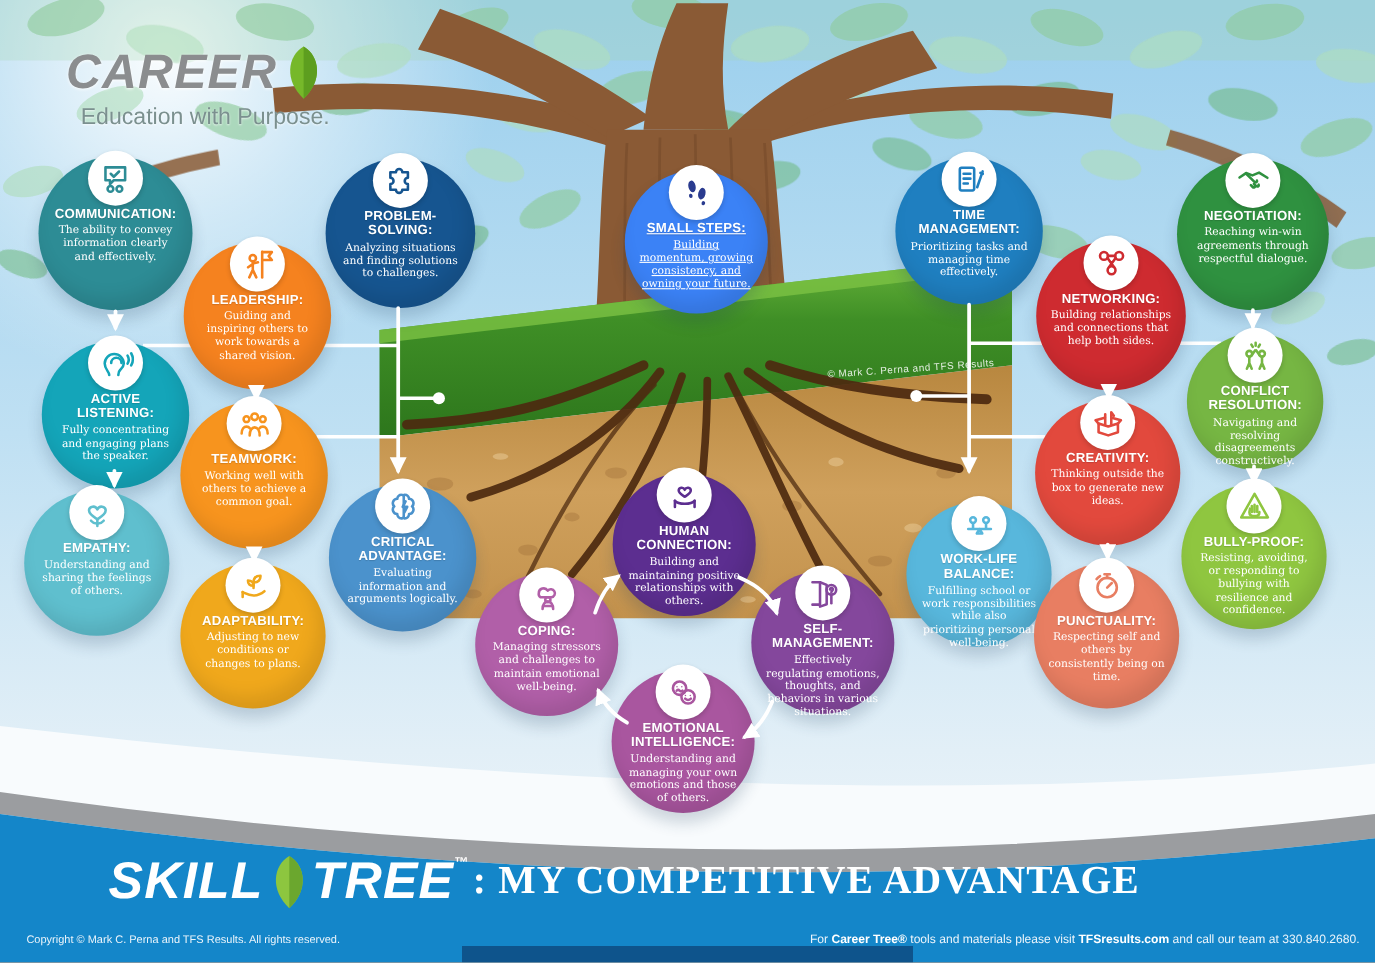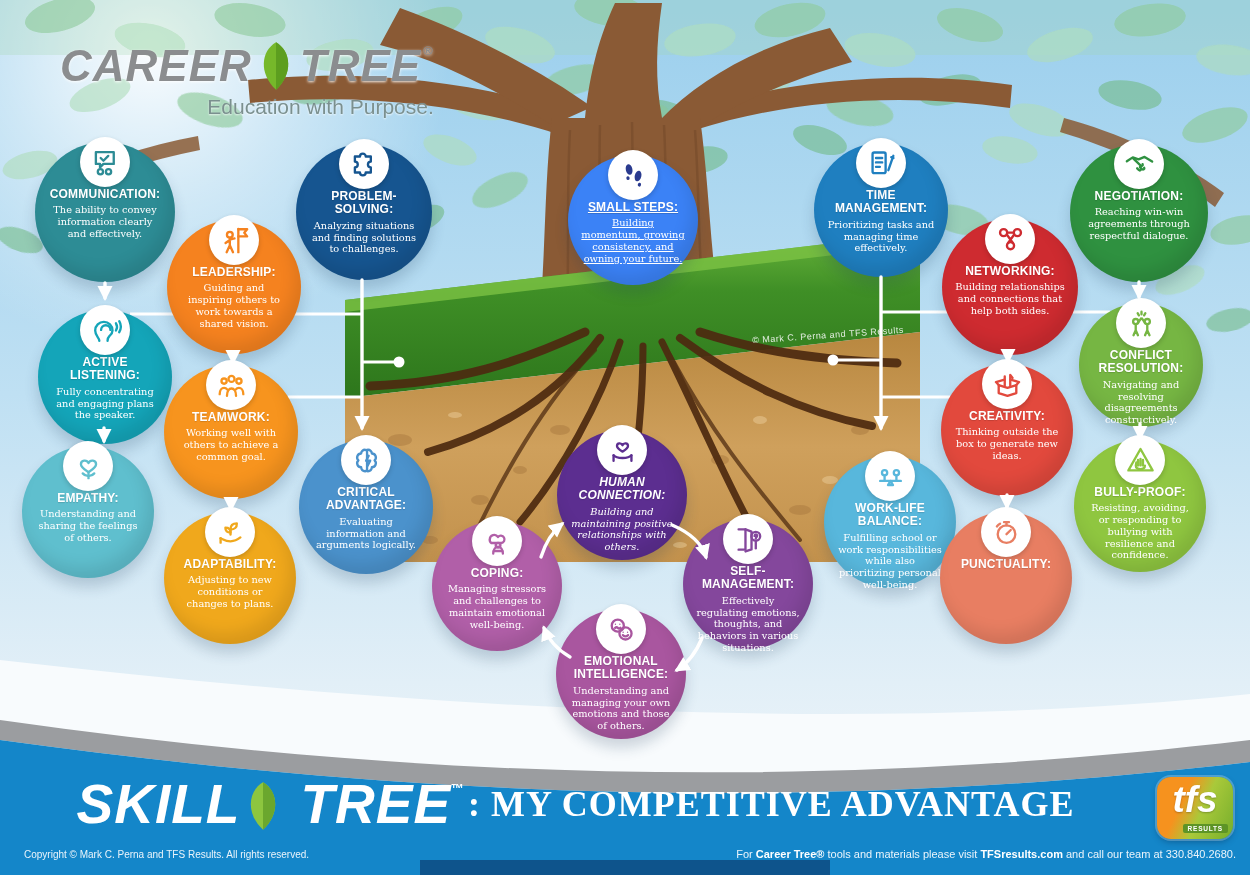--- a/index.html
+++ b/index.html
@@ -30,22 +30,22 @@
   .bubble .title{margin-top:46px;font-weight:700;font-size:12px;line-height:1.12;
       letter-spacing:.2px;padding:0 8px;text-shadow:0 1px 1px rgba(0,0,0,.15);}
   .bubble .desc{font-family:"DejaVu Serif",serif;font-size:9.8px;line-height:1.2;
       margin-top:3px;padding:0 13px;}
   
   svg.lines{position:absolute;left:0;top:0;z-index:8;}
   svg.arrows{position:absolute;left:0;top:0;z-index:14;pointer-events:none;}
   
   .banner-title{position:absolute;left:0;top:772px;width:1135px;z-index:30;
       display:flex;align-items:center;justify-content:center;color:#fff;}
-  .bt-skilltree{font-weight:700;font-style:italic;font-size:55px;letter-spacing:1px;
-      font-family:"Liberation Sans",sans-serif;margin-left:16px;}
+  .bt-skilltree{font-weight:700;font-style:italic;font-size:47px;letter-spacing:1px;
+      font-family:"Liberation Sans",sans-serif;}
   .bt-leaf{margin:0 1px 0 3px;transform:translateY(2px);}
   .bt-tm{font-size:13px;vertical-align:top;position:relative;top:-16px;font-style:normal;font-weight:700;}
   .bt-rest{font-family:Liberation Serif, serif;font-weight:700;font-size:36px;letter-spacing:1px;margin-left:4px;}
   .copyright{position:absolute;left:24px;top:849px;z-index:30;color:#eaf4fb;font-size:10px;}
   .footer-right{position:absolute;right:14px;top:848px;z-index:30;color:#eaf4fb;font-size:11px;}
   .footer-right b{font-weight:700;color:#fff;}
   
   .tfs{position:absolute;left:1157px;top:777px;width:76px;height:62px;z-index:31;
       border-radius:14px;background:linear-gradient(115deg,#f6921e 0%,#f6921e 34%,#a9c93a 58%,#76ae2c 100%);
       box-shadow:0 0 0 2px rgba(255,255,255,.25), 0 3px 6px rgba(0,30,60,.35);}
@@ -218,21 +218,20 @@
     <circle cx="833" cy="360" r="5.5" fill="#ffffff"></circle>
   </svg>
 
   <div class="brand">
     <div class="brand-row">
       <span class="brand-word">CAREER</span>
       <svg class="brand-leaf" width="40" height="52" viewBox="0 0 32 40">
         <path d="M16 1 C28 8 30 26 16 39 C2 26 4 8 16 1 Z" fill="#76b82a"></path>
         <path d="M16 1 C28 8 30 26 16 39 Z" fill="#5d9e1f"></path>
       </svg>
-      <span class="brand-word"><span>TREE</span><span class="brand-reg">®</span></span>
     </div>
     <div class="brand-tagline">Education with Purpose.</div>
   </div>
 
   <div class="watermark">© Mark C. Perna and TFS Results</div>
 
   <div id="bubbles">
       <div class="bubble" style="left: 35px; top: 142px; height: 140px; width: 140px; background: rgb(45, 140, 149);">
       <div class="badge">
         <svg viewBox="0 0 24 24" fill="none" stroke="currentColor" stroke-width="1.7" stroke-linecap="round" stroke-linejoin="round" style="color: rgb(45, 140, 149);">
@@ -334,21 +333,21 @@
               <ellipse cx="8.8" cy="7.6" rx="2.4" ry="3.9" transform="rotate(-12 8.8 7.6)"></ellipse>
               <ellipse cx="8" cy="13.9" rx="1.2" ry="1.4" transform="rotate(-12 8 13.9)"></ellipse>
               <ellipse cx="15.3" cy="12.4" rx="2.4" ry="3.9" transform="rotate(14 15.3 12.4)"></ellipse>
               <ellipse cx="16.3" cy="18.7" rx="1.2" ry="1.4" transform="rotate(14 16.3 18.7)"></ellipse>
             </g>
           </svg>
       </div>
       <div class="title">SMALL STEPS:</div>
       <div class="desc">Building momentum, growing consistency, and owning your future.</div>
     </div>
-      <div class="bubble" style="left: 557px; top: 430px; height: 130px; width: 130px; background: rgb(92, 46, 144); font-style: italic;">
+      <div class="bubble" style="left: 557px; top: 430px; height: 130px; width: 130px; background: rgb(92, 46, 144);">
       <div class="badge">
         <svg viewBox="0 0 24 24" fill="none" stroke="currentColor" stroke-width="1.7" stroke-linecap="round" stroke-linejoin="round" style="color: rgb(92, 46, 144);">
             <path d="M12 8.2c-.9-2-4-1.7-4 .5 0 1.7 2.3 3 4 4.1 1.7-1.1 4-2.4 4-4.1 0-2.2-3.1-2.5-4-.5z"></path>
             <path d="M5.5 15.5c2.2 2.6 10.8 2.6 13 0"></path>
             <path d="M5.5 15.5v4M18.5 15.5v4"></path>
           </svg>
       </div>
       <div class="title">HUMAN CONNECTION:</div>
       <div class="desc">Building and maintaining positive relationships with others.</div>
     </div>
@@ -445,20 +444,21 @@
       <div class="bubble" style="left: 940px; top: 512px; height: 132px; width: 132px; background: rgb(232, 126, 98);">
       <div class="badge">
         <svg viewBox="0 0 24 24" fill="none" stroke="currentColor" stroke-width="1.7" stroke-linecap="round" stroke-linejoin="round" style="color: rgb(232, 126, 98);">
             <circle cx="12" cy="13.2" r="6.4"></circle>
             <path d="M12 13.2l3.1-3"></path>
             <path d="M12 6.8V4.4M10.2 4.4h3.6"></path>
             <path d="M5 7.6a8 8 0 0 1 2.3-2"></path>
           </svg>
       </div>
       <div class="title">PUNCTUALITY:</div>
+      <div class="desc">Respecting self and others by consistently being on time.</div>
     </div>
       <div class="bubble" style="left: 1070px; top: 144px; height: 138px; width: 138px; background: rgb(47, 145, 64);">
       <div class="badge">
         <svg viewBox="0 0 24 24" fill="none" stroke="currentColor" stroke-width="1.7" stroke-linecap="round" stroke-linejoin="round" style="color: rgb(47, 145, 64);">
             <path d="M2.8 9.7l4.3-2.9 4.2 1.5 4.4-1.8 5.5 3.4"></path>
             <path d="M7.4 7.5l5.3 5.1c.8.8 2 .1 1.6-.9"></path>
             <path d="M12.3 13.9l1.6 1.5c.8.7 2 0 1.5-1"></path>
             <path d="M10.3 14.8l1.2 1.2c.7.7 1.9.1 1.5-.9"></path>
           </svg>
       </div>
@@ -526,18 +526,14 @@
     </svg>
     <span class="bt-skilltree">TREE</span>
     <span class="bt-tm">™</span>
     <span class="bt-rest">: MY COMPETITIVE ADVANTAGE</span>
   </div>
 
   <div class="copyright">Copyright © Mark C. Perna and TFS Results. All rights reserved.</div>
 
   <div class="footer-right"><span>For </span><b>Career Tree®</b><span> tools and materials please visit </span><b>TFSresults.com</b><span> and call our team at 330.840.2680.</span></div>
 
-  <div class="tfs">
-    <div class="tfs-letters">tfs</div>
-    <div class="tfs-results">RESULTS</div>
-  </div>
 
 </div>
 
 </body></html>

